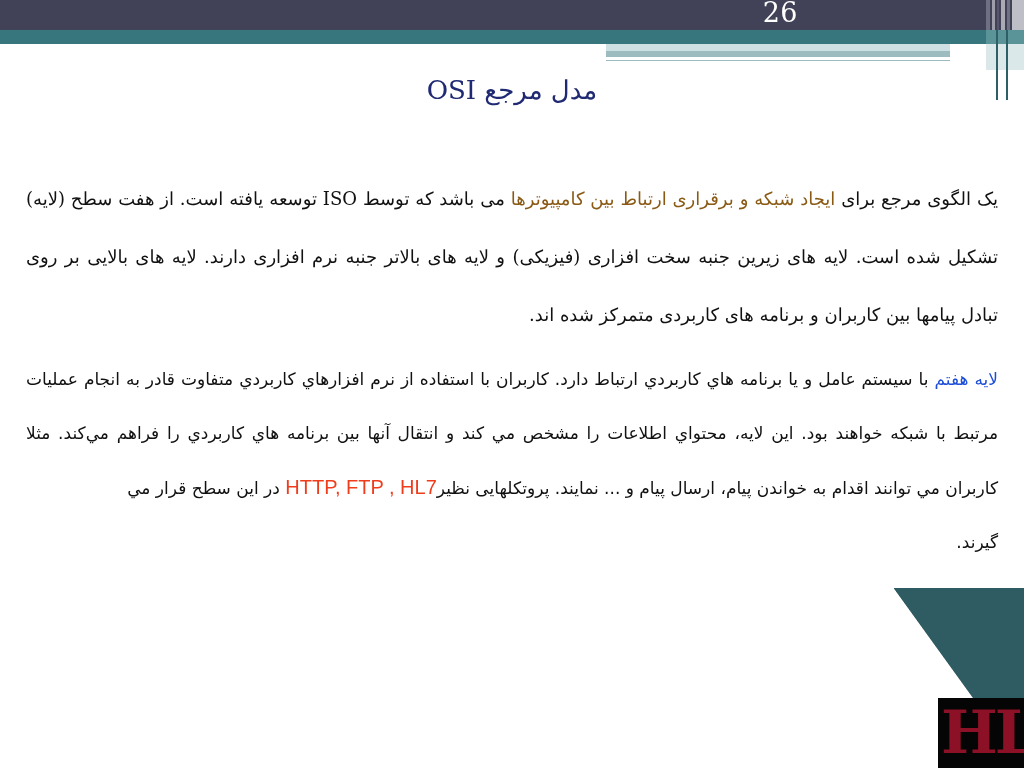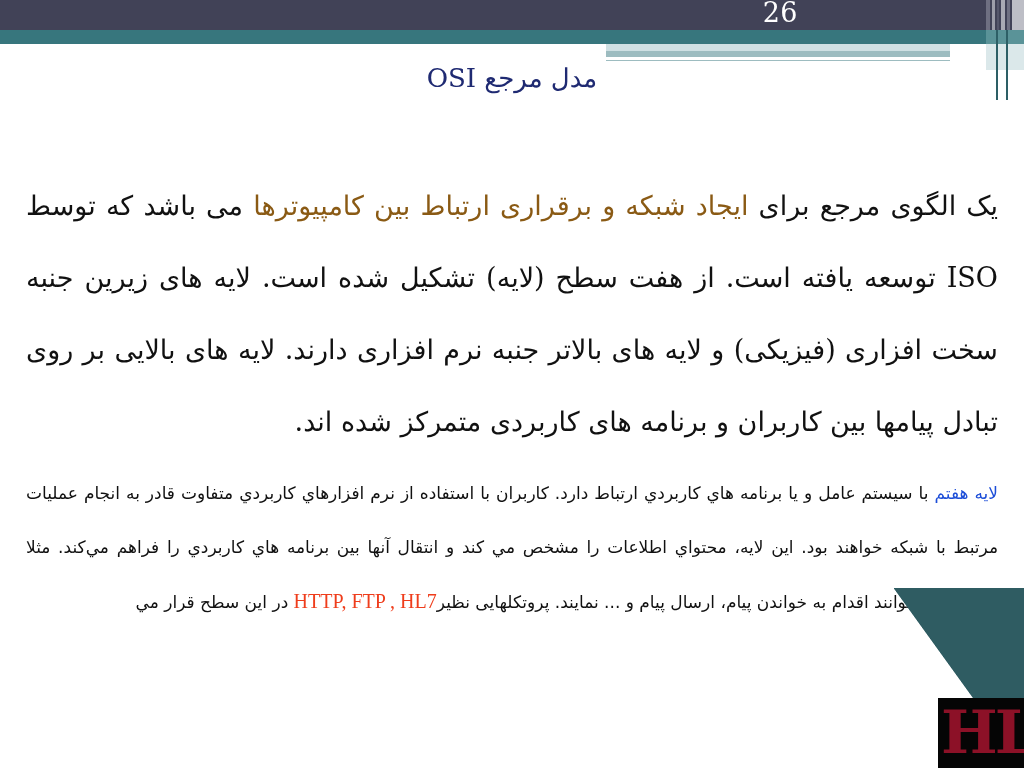--- a/index.html
+++ b/index.html
@@ -111,21 +111,21 @@
     width: 1024px;
     text-align: center;
   }
   #title-fa {
     color: #1f2a72;
     font-family: "DejaVu Serif", serif;
     font-size: 26px;
     line-height: 40px;
     font-weight: normal;
     direction: rtl;
-    margin: 0;
+    margin: 12px;
   }
   #title-en {
     color: #15641d;
     font-family: "DejaVu Sans", sans-serif;
     font-weight: bold;
     font-size: 26px;
     line-height: 36px;
     direction: ltr;
     margin: 0;
     letter-spacing: -0.2px;
@@ -139,36 +139,36 @@
     width: 984px;
   }
   .para {
     direction: rtl;
     text-align: justify;
     color: #111111;
     margin: 0;
   }
   #para-1 {
     font-family: "DejaVu Serif", serif;
-    font-size: 27px;
-    line-height: 72px;
+    font-size: 18px;
+    line-height: 58px;
     padding: 0 6px;
   }
   #para-2 {
     font-family: "DejaVu Sans", sans-serif;
     font-size: 17px;
     line-height: 54px;
     padding: 0 6px;
     margin-top: 8px;
   }
   .brown { color: #8a5a14; }
   .crimson { color: #1d4ed8; }
   .orangered {
     color: #ef3d1c;
-    font-family: Liberation Serif, serif;
+    font-family: Liberation Sans, sans-serif;
     font-size: 20px;
     direction: ltr;
     unicode-bidi: embed;
   }
   .ltr-inline {
     direction: ltr;
     unicode-bidi: embed;
     font-family: "DejaVu Serif", serif;
   }
   .lastline {

